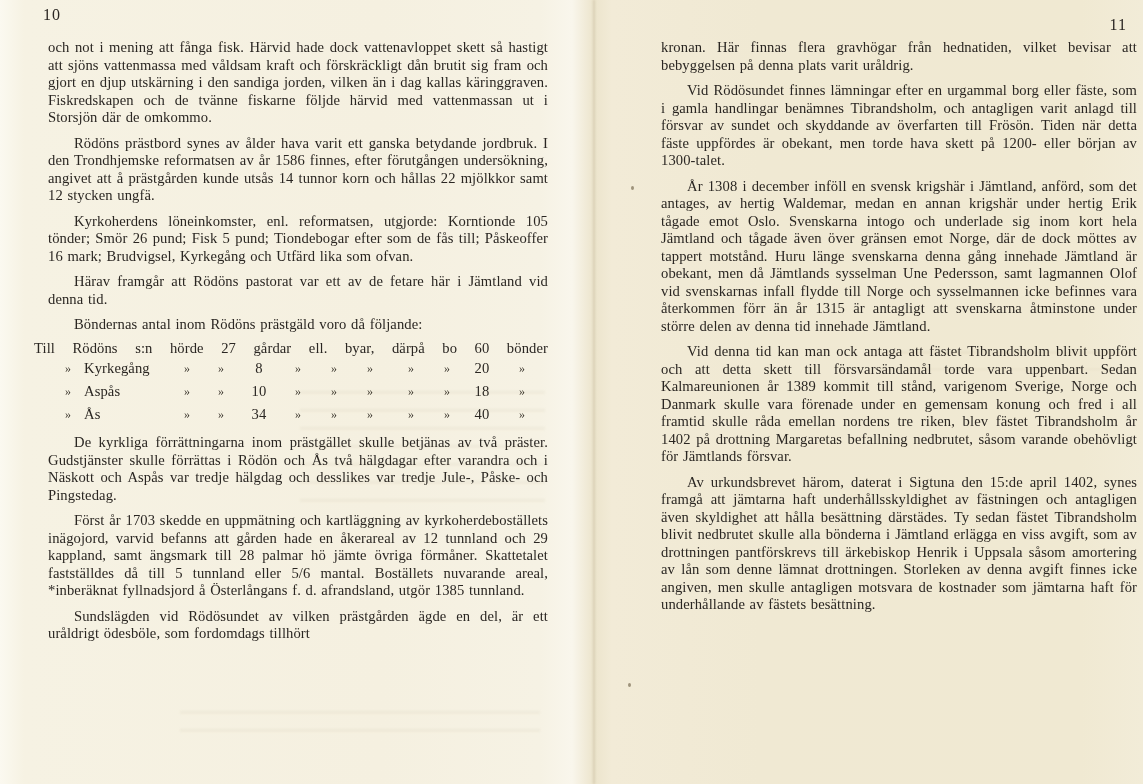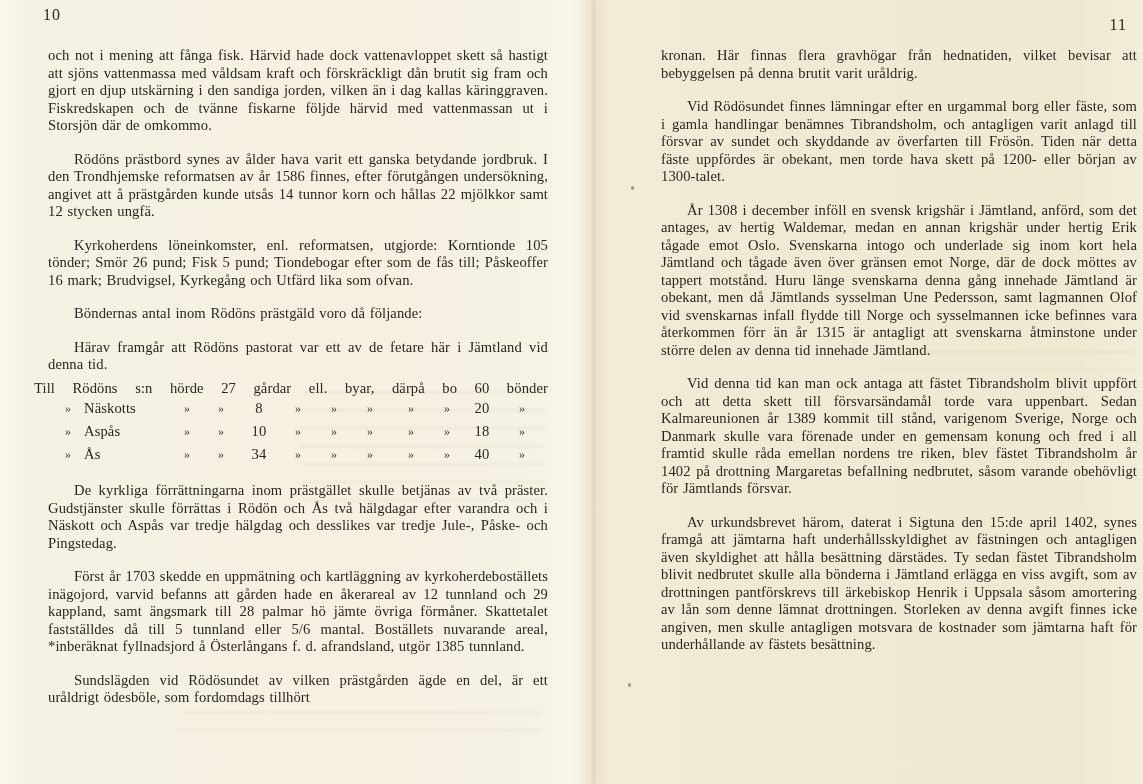--- a/index.html
+++ b/index.html
@@ -33,21 +33,21 @@
     position: absolute;
     color: #2a2622;
     font-size: 14.6px;
     line-height: 17.5px;
     text-align: justify;
     word-spacing: 0.06em;
     letter-spacing: 0.1px;
   }
   .text-col-left { left: 48px; top: 31px; width: 500px; }
   .text-col-right { left: 661px; top: 31px; width: 476px; }
-  .para { margin: 16px 0 6px 0; text-indent: 26px; }
+  .para { margin: 8px 0 6px 0; text-indent: 26px; }
   .para.noindent { text-indent: 0; }
   .farm-table { margin: 1px 0 7px 0; }
   .table-intro {
     margin-left: -14px; width: 514px;
     text-align: justify; text-align-last: justify;
     white-space: nowrap;
   }
   .table-row {
     display: grid;
     grid-template-columns: 24px 90px 34px 34px 42px 36px 36px 36px 46px 26px 44px 36px;
@@ -79,29 +79,29 @@
 <div class="spread">
 
   <div class="crease"></div>
 
   <div class="pagenum pagenum-left">10</div>
 
   <div class="text-col text-col-left">
     <p class="para noindent">och not i mening att fånga fisk. Härvid hade dock vattenavloppet skett så hastigt att sjöns vattenmassa med våldsam kraft och förskräckligt dån brutit sig fram och gjort en djup utskärning i den sandiga jorden, vilken än i dag kallas käringgraven. Fiskredskapen och de tvänne fiskarne följde härvid med vattenmassan ut i Storsjön där de omkommo.</p>
     <p class="para">Rödöns prästbord synes av ålder hava varit ett ganska betydande jordbruk. I den Trondhjemske reformatsen av år 1586 finnes, efter förutgången undersökning, angivet att å prästgården kunde utsås 14 tunnor korn och hållas 22 mjölkkor samt 12 stycken ungfä.</p>
     <p class="para">Kyrkoherdens löneinkomster, enl. reformatsen, utgjorde: Korntionde 105 tönder; Smör 26 pund; Fisk 5 pund; Tiondebogar efter som de fås till; Påskeoffer 16 mark; Brudvigsel, Kyrkegång och Utfärd lika som ofvan.</p>
+    <p class="para">Härav framgår att Rödöns pastorat var ett av de fetare här i Jämtland vid denna tid.</p>
     <p class="para">Böndernas antal inom Rödöns prästgäld voro då följande:</p>
-    <p class="para">Härav framgår att Rödöns pastorat var ett av de fetare här i Jämtland vid denna tid.</p>
 
     <div class="farm-table">
       <div class="table-intro">Till Rödöns s:n hörde 27 gårdar ell. byar, därpå bo 60 bönder</div>
 
       <div class="table-row">
         <span class="ditto">»</span>
-        <span class="name">Näskotts</span>
+        <span class="name">Kyrkegång</span>
         <span class="ditto">»</span>
         <span class="ditto">»</span>
         <span class="num">8</span>
         <span class="ditto">»</span>
         <span class="ditto">»</span>
         <span class="ditto">»</span>
         <span class="ditto">»</span>
         <span class="ditto">»</span>
         <span class="num">20</span>
         <span class="ditto">»</span>
@@ -139,21 +139,21 @@
     </div>
 
     <p class="para">De kyrkliga förrättningarna inom prästgället skulle betjänas av två präster. Gudstjänster skulle förrättas i Rödön och Ås två hälgdagar efter varandra och i Näskott och Aspås var tredje hälgdag och desslikes var tredje Jule-, Påske- och Pingstedag.</p>
     <p class="para">Först år 1703 skedde en uppmätning och kartläggning av kyrkoherdeboställets inägojord, varvid befanns att gården hade en åkerareal av 12 tunnland och 29 kappland, samt ängsmark till 28 palmar hö jämte övriga förmåner. Skattetalet fastställdes då till 5 tunnland eller 5/6 mantal. Boställets nuvarande areal, *inberäknat fyllnadsjord å Österlångans f. d. afrandsland, utgör 1385 tunnland.</p>
     <p class="para">Sundslägden vid Rödösundet av vilken prästgården ägde en del, är ett uråldrigt ödesböle, som fordomdags tillhört</p>
   </div>
 
   <div class="pagenum pagenum-right">11</div>
 
   <div class="text-col text-col-right">
-    <p class="para noindent">kronan. Här finnas flera gravhögar från hednatiden, vilket bevisar att bebyggelsen på denna brutit varit uråldrig.</p>
+    <p class="para noindent">kronan. Här finnas flera gravhögar från hednatiden, vilket bevisar att bebyggelsen på denna plats varit uråldrig.</p>
     <p class="para">Vid Rödösundet finnes lämningar efter en urgammal borg eller fäste, som i gamla handlingar benämnes Tibrandsholm, och antagligen varit anlagd till försvar av sundet och skyddande av överfarten till Frösön. Tiden när detta fäste uppfördes är obekant, men torde hava skett på 1200- eller början av 1300-talet.</p>
     <p class="para">År 1308 i december inföll en svensk krigshär i Jämtland, anförd, som det antages, av hertig Waldemar, medan en annan krigshär under hertig Erik tågade emot Oslo. Svenskarna intogo och underlade sig inom kort hela Jämtland och tågade även över gränsen emot Norge, där de dock möttes av tappert motstånd. Huru länge svenskarna denna gång innehade Jämtland är obekant, men då Jämtlands sysselman Une Pedersson, samt lagmannen Olof vid svenskarnas infall flydde till Norge och sysselmannen icke befinnes vara återkommen förr än år 1315 är antagligt att svenskarna åtminstone under större delen av denna tid innehade Jämtland.</p>
     <p class="para">Vid denna tid kan man ock antaga att fästet Tibrandsholm blivit uppfört och att detta skett till försvarsändamål torde vara uppenbart. Sedan Kalmareunionen år 1389 kommit till stånd, varigenom Sverige, Norge och Danmark skulle vara förenade under en gemensam konung och fred i all framtid skulle råda emellan nordens tre riken, blev fästet Tibrandsholm år 1402 på drottning Margaretas befallning nedbrutet, såsom varande obehövligt för Jämtlands försvar.</p>
     <p class="para">Av urkundsbrevet härom, daterat i Sigtuna den 15:de april 1402, synes framgå att jämtarna haft underhållsskyldighet av fästningen och antagligen även skyldighet att hålla besättning därstädes. Ty sedan fästet Tibrandsholm blivit nedbrutet skulle alla bönderna i Jämtland erlägga en viss avgift, som av drottningen pantförskrevs till ärkebiskop Henrik i Uppsala såsom amortering av lån som denne lämnat drottningen. Storleken av denna avgift finnes icke angiven, men skulle antagligen motsvara de kostnader som jämtarna haft för underhållande av fästets besättning.</p>
   </div>
 
   <div class="bleed" style="left:300px; top:380px; width:245px; height:125px;"></div>
   <div class="bleed" style="left:180px; top:700px; width:360px; height:40px;"></div>
   <div class="bleed" style="left:880px; top:340px; width:255px; height:30px;"></div>
 

